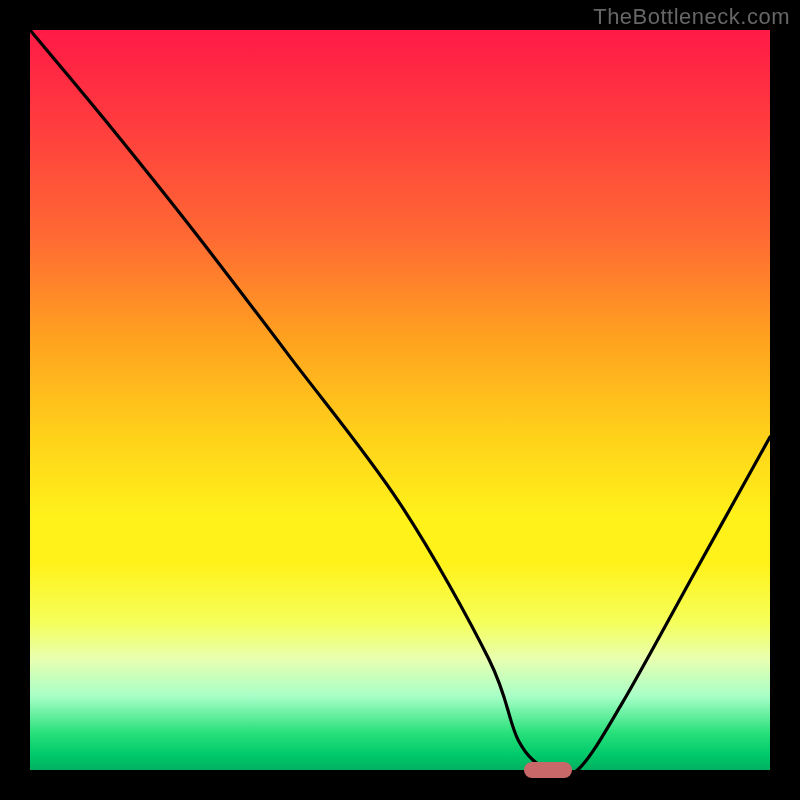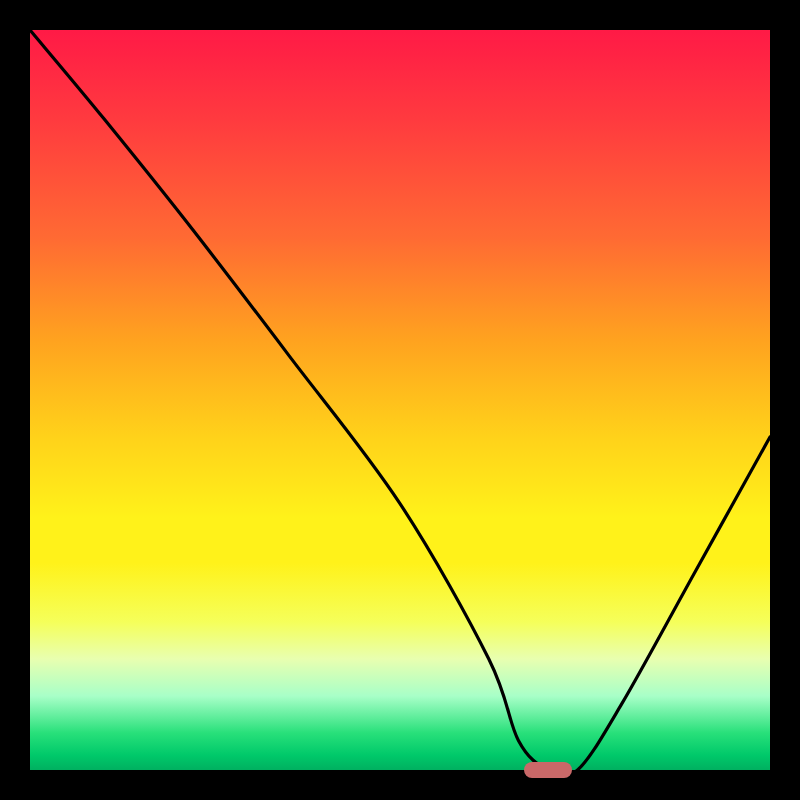--- a/index.html
+++ b/index.html
@@ -70,20 +70,21 @@
     border-radius: 8px;
     height: 16px;
     width: 48px;
     z-index: 3;
   }
 </style>
 </head>
 <body>
 
 <div class="wrap">
+  <div class="attribution">TheBottleneck.com</div>
 
   <div class="plot-frame">
     <div class="gradient"></div>
     <svg class="curve" viewBox="0 0 740 740" preserveAspectRatio="none">
       <path id="curve-path" fill="none" stroke="#000" stroke-width="3.2" stroke-linecap="round" stroke-linejoin="round" d="M 0.0 0.0 C 12.3 14.8, 46.9 55.5, 74.0 88.8 C 101.1 122.1, 132.0 160.3, 162.8 199.8 C 193.6 239.3, 224.5 280.0, 259.0 325.6 C 293.5 371.2, 336.7 423.0, 370.0 473.6 C 403.3 524.2, 439.1 589.5, 458.8 629.0 C 478.5 668.5, 478.5 691.9, 488.4 710.4 C 498.3 728.9, 508.1 735.1, 518.0 740.0 C 527.9 744.9, 535.3 751.1, 547.6 740.0 C 559.9 728.9, 572.3 706.7, 592.0 673.4 C 611.7 640.1, 641.3 584.6, 666.0 540.2 C 690.7 495.8, 727.7 429.2, 740.0 407.0"></path>
     </svg>
     <div class="marker" id="marker" style="left: 494px; top: 732px;"></div>
   </div>
 </div>
 

